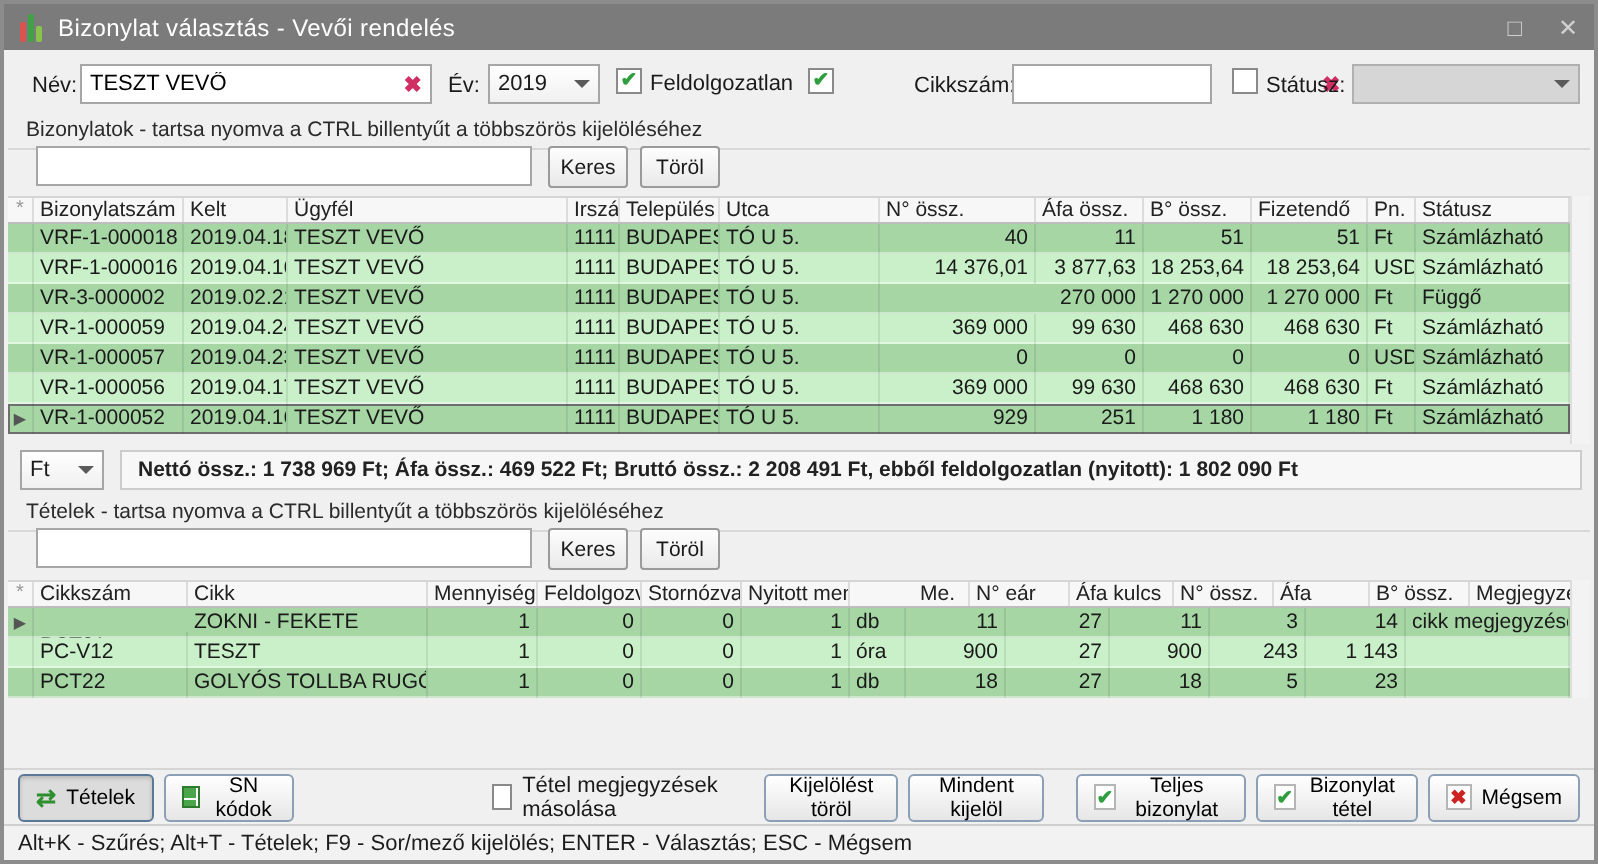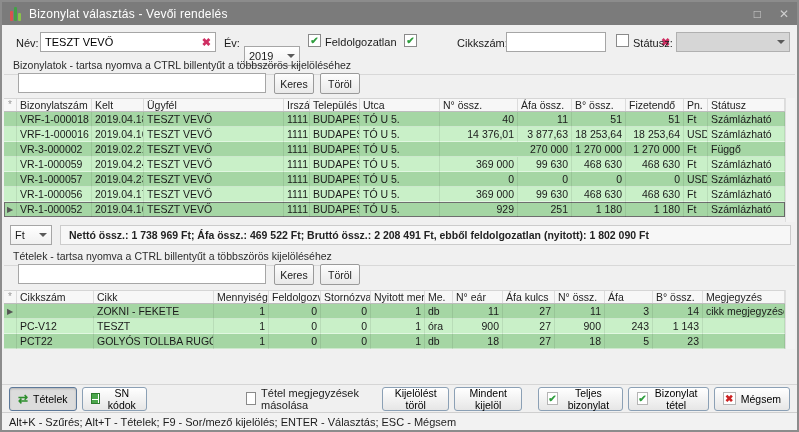--- a/index.html
+++ b/index.html
@@ -98,21 +98,21 @@
       <span>✕</span>
     </span>
   </div>
 
   <span class="abs lbl" style="left:14px; top:35px;">Név:</span>
   <div class="abs inputbox" style="left:38px; top:30px; width:176px;">
     <input value="TESZT VEVŐ" style="">
     <span class="clear-x">✖</span>
   </div>
   <span class="abs lbl" style="left:222px; top:35px;">Év:</span>
-  <div class="abs combo" style="left:242px; top:44px; width:56px;">
+  <div class="abs combo" style="left:242px; top:30px; width:56px;">
     <span class="val">2019</span>
       <span class="chev"></span>
   </div>
   <span class="abs cb" style="left:306px; top:32px;">
       <span>✔</span>
     </span>
   <span class="abs lbl" style="left:323px; top:34px;">Feldolgozatlan</span>
   <span class="abs cb" style="left:402px; top:32px;">
       <span>✔</span>
     </span>
@@ -311,21 +311,21 @@
         </div>
         <div class="t-cell" style="width: 52px;">
           <span>Feldolgozva</span>
         </div>
         <div class="t-cell" style="width: 50px;">
           <span>Stornózva</span>
         </div>
         <div class="t-cell" style="width: 54px;">
           <span>Nyitott menny.</span>
         </div>
-        <div class="t-cell" style="width: 28px;">
+        <div class="t-cell" style="width: 28px; margin-left: 32px;">
           <span>Me.</span>
         </div>
         <div class="t-cell" style="width: 50px;">
           <span>N° eár</span>
         </div>
         <div class="t-cell" style="width: 52px;">
           <span>Áfa kulcs</span>
         </div>
         <div class="t-cell" style="width: 50px;">
           <span>N° össz.</span>

